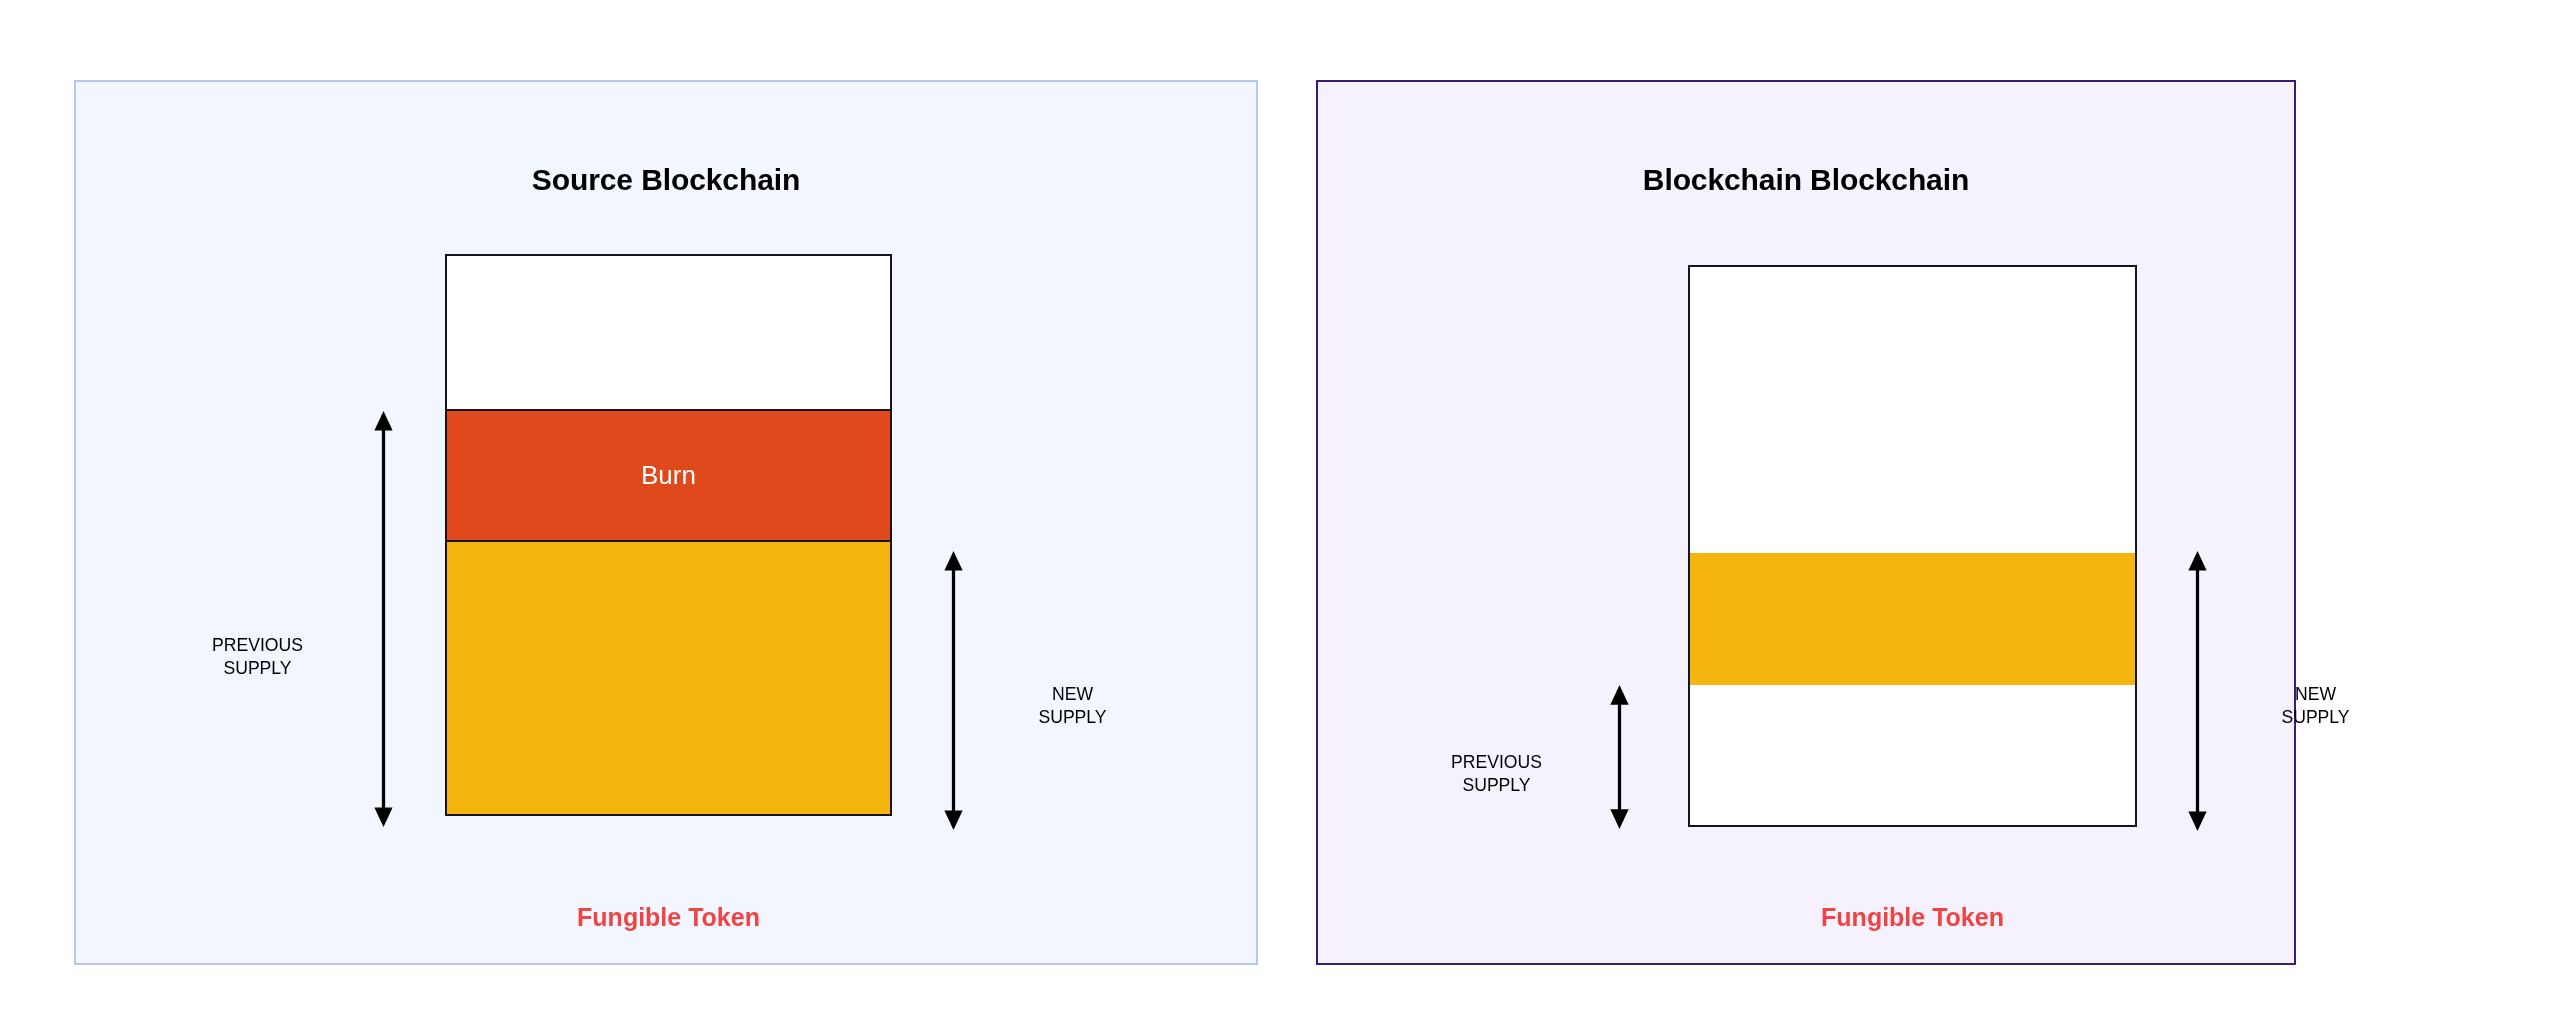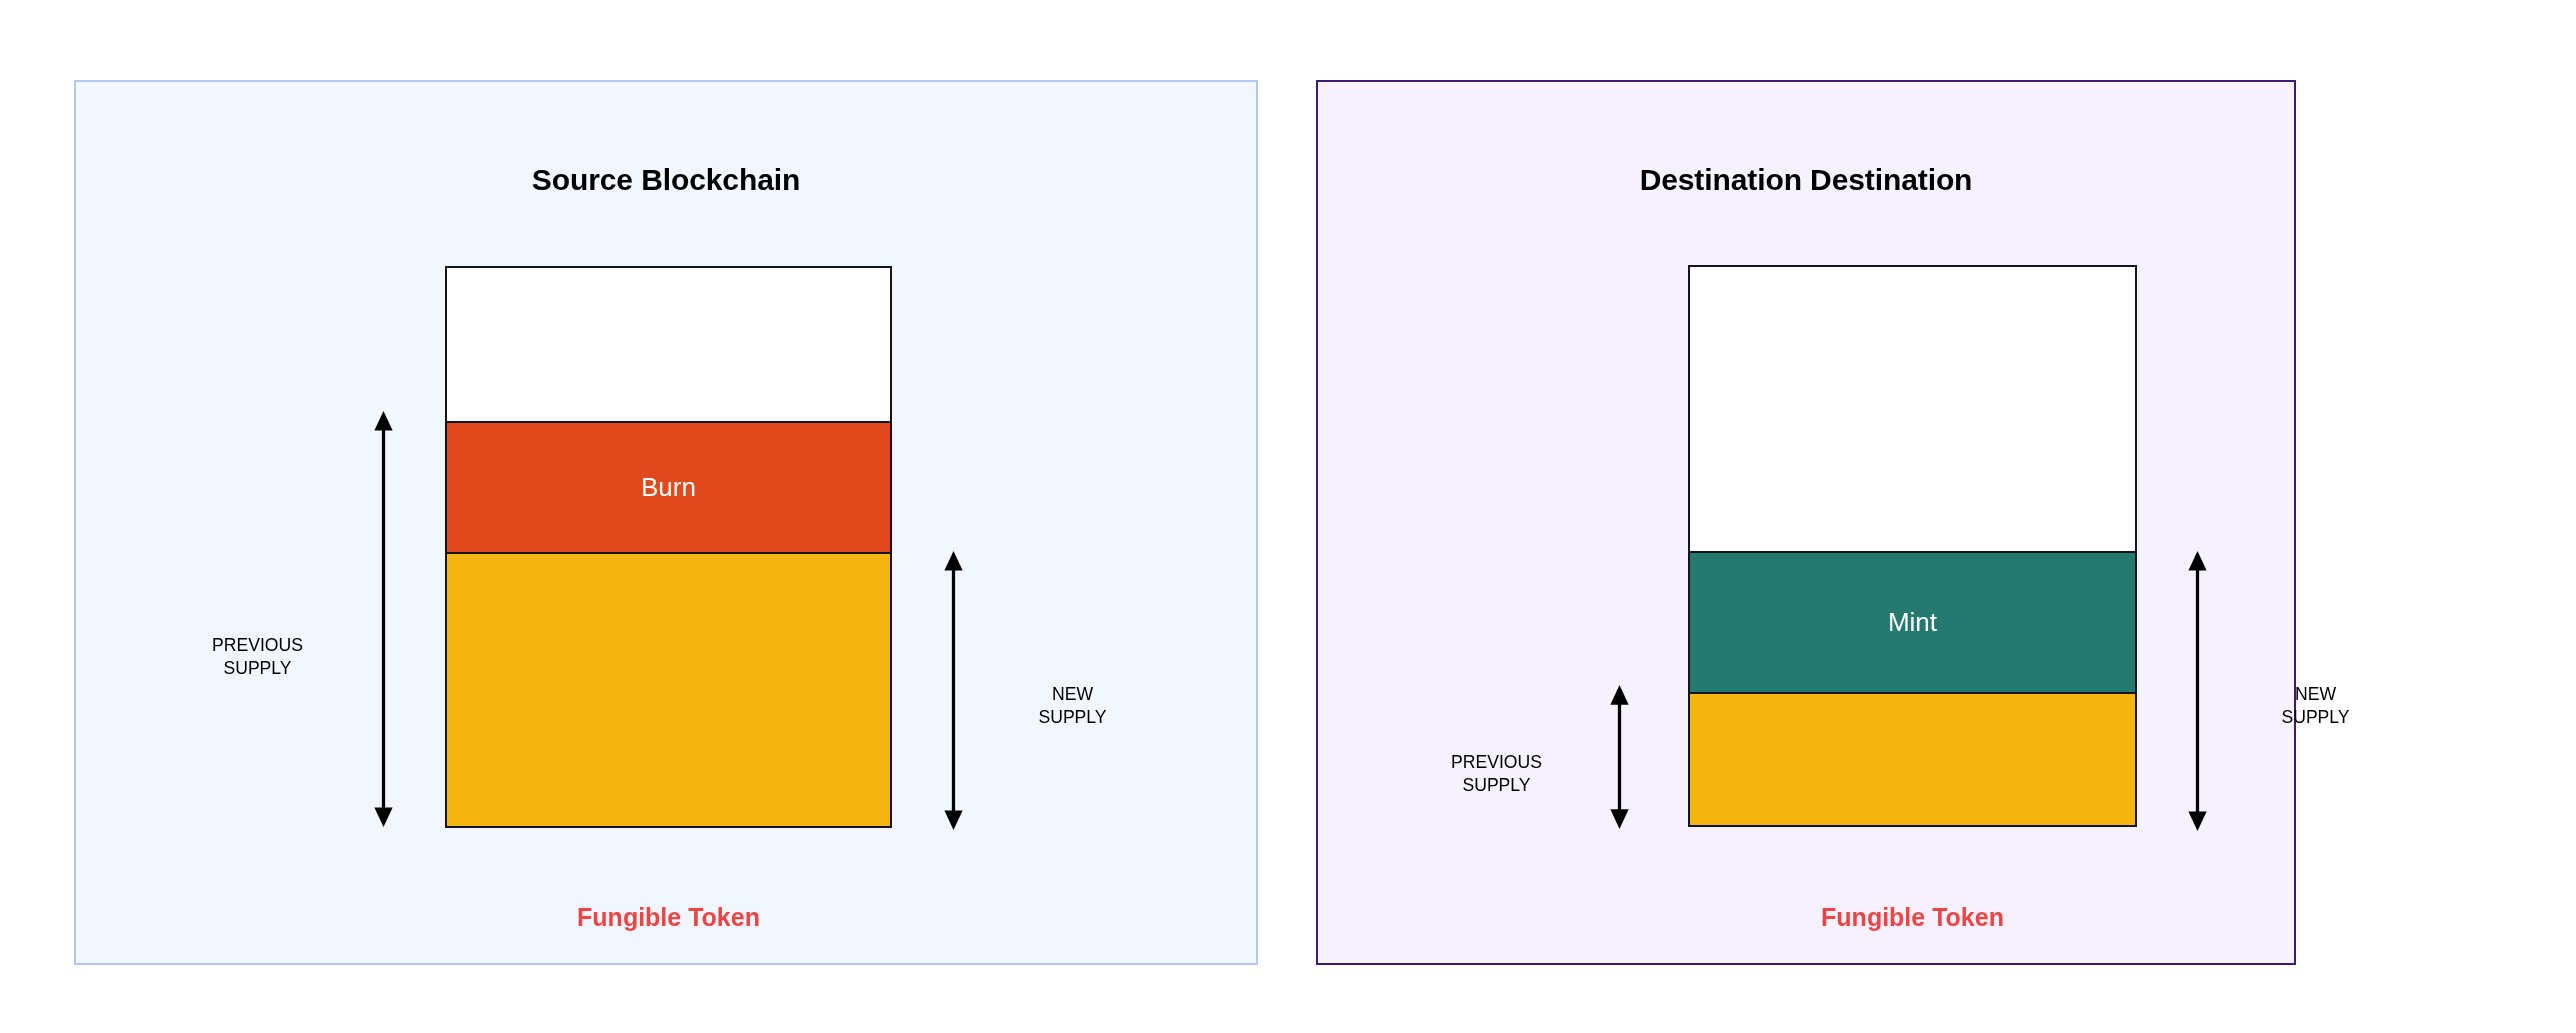--- a/index.html
+++ b/index.html
@@ -60,21 +60,21 @@
   .bar {
     position: absolute;
     box-sizing: border-box;
     border: 2px solid #12151f;
     display: flex;
     flex-direction: column;
     background: #ffffff;
   }
   #bar-source {
     left: 445px;
-    top: 266px;
+    top: 254px;
     width: 447px;
     height: 562px;
   }
   #bar-destination {
     left: 1688px;
     top: 265px;
     width: 449px;
     height: 562px;
   }
   .seg {
@@ -175,26 +175,25 @@
     <svg width="21" height="279" viewBox="0 0 32 428" xmlns="http://www.w3.org/2000/svg">
       <line x1="16" y1="24" x2="16" y2="404" stroke="#000000" stroke-width="5"></line>
       <polygon points="16,0 30,30 2,30" fill="#000000"></polygon>
       <polygon points="16,428 30,398 2,398" fill="#000000"></polygon>
     </svg>
   </div>
   <div class="measure-label" id="label-src-new">NEW
 SUPPLY</div>
 
   <div class="panel" id="panel-destination">
-    <div class="panel-title">Destination Destination</div>
+    <div class="panel-title">Blockchain Blockchain</div>
   </div>
 
   <div class="bar" id="bar-destination">
     <div class="seg seg-empty s-empty"></div>
-    <div class="seg seg-mint s-mint">Mint</div>
     <div class="seg seg-supply s-supply"></div>
   </div>
 
   <div class="bar-caption" id="caption-destination">Fungible Token</div>
 
   <div class="measure" id="arrow-dst-prev">
     <svg width="21" height="144" viewBox="0 0 32 220" xmlns="http://www.w3.org/2000/svg">
       <line x1="16" y1="24" x2="16" y2="196" stroke="#000000" stroke-width="5"></line>
       <polygon points="16,0 30,30 2,30" fill="#000000"></polygon>
       <polygon points="16,220 30,190 2,190" fill="#000000"></polygon>

